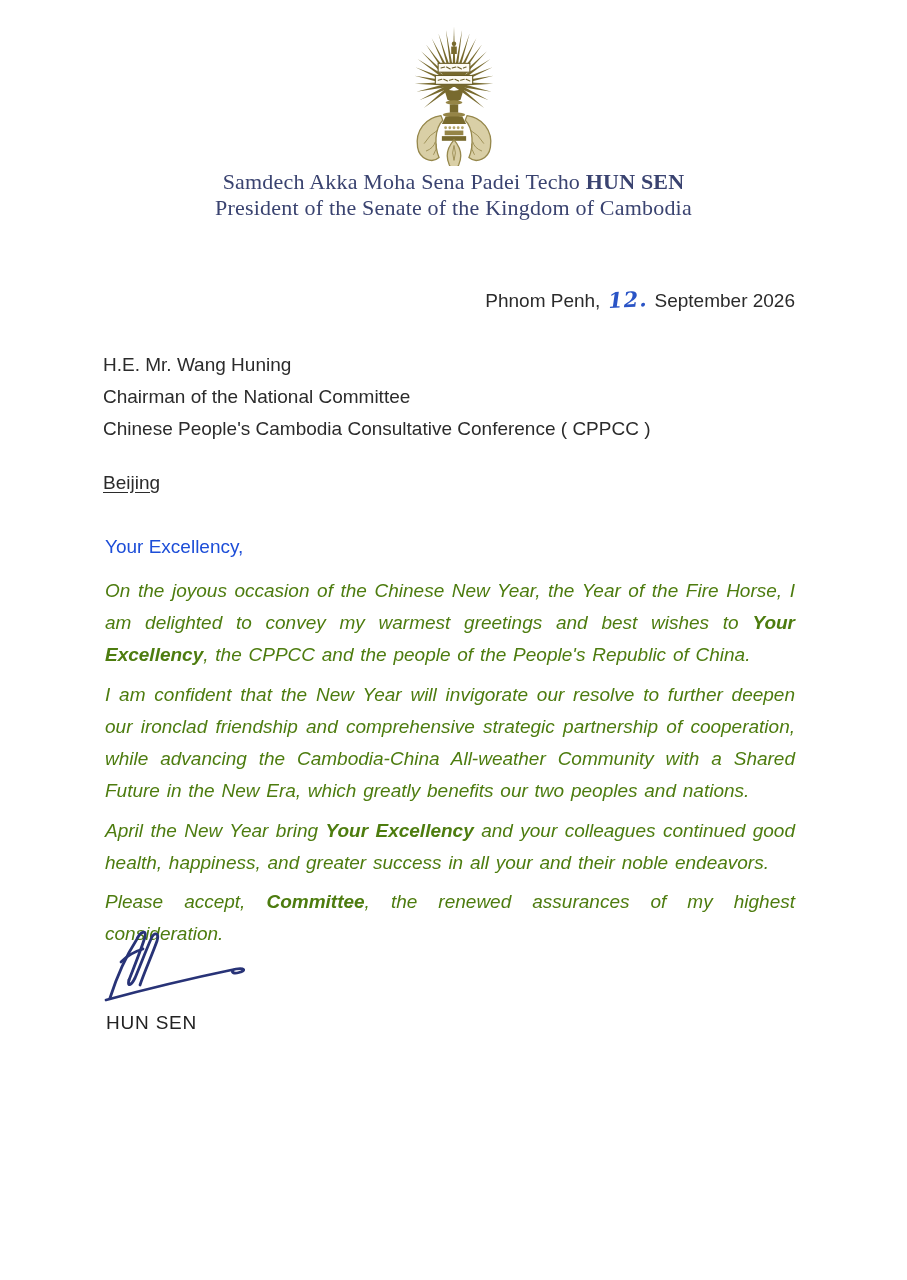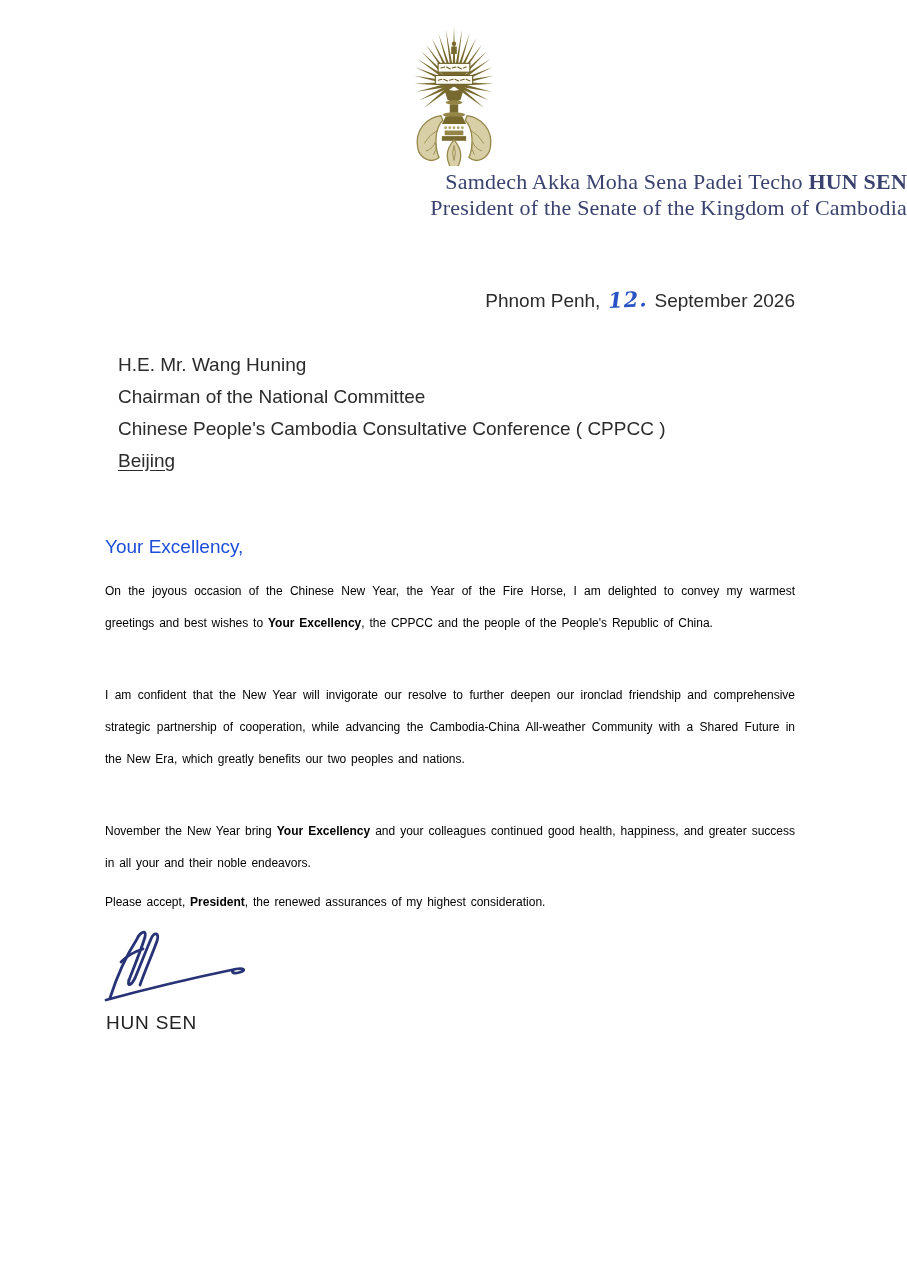--- a/index.html
+++ b/index.html
@@ -12,21 +12,21 @@
     color:#262626;
     overflow:hidden;
   }
   
   .emblem{
     position:absolute; top:26px; left:50%; transform:translateX(-50%);
     width:96px; height:140px;
   }
   .letterhead{
     position:absolute; top:169px; left:0; width:100%;
-    text-align:right;
+    text-align:center;
     font-family:"Liberation Serif", serif;
     color:#3a4370;
     font-size:22px; line-height:26px;
     letter-spacing:0.2px;
   }
   
   .dateline{
     position:absolute; top:287px; right:112px;
     font-size:19px; color:#2b2b2b;
   }
@@ -35,34 +35,35 @@
     font-family:"DejaVu Serif", serif;
     font-style:italic; font-weight:bold;
     font-size:21px;
     display:inline-block; transform:rotate(-3deg);
     letter-spacing:1px;
     padding:0 2px;
   }
   .seg-b{font-weight:bold;}
   
   .recipient{
-    position:absolute; top:349px; left:118px;
+    position:absolute; top:349px; left:103px;
     font-size:19px; line-height:32px; color:#2b2b2b;
   }
-  .recipient .u{text-decoration:underline; text-underline-offset:3px;}
+  .recipient .u{text-decoration:underline; text-underline-offset:3px;margin-top:22px;}
   
   .salutation{
     position:absolute; top:536px; left:105px;
     font-size:19px; color:#1d4ed8;
   }
   .para{
     position:absolute; left:105px; width:690px;
-    font-size:12px; line-height:32px;
-    text-align:justify; color:#000000;
+    font-size:19px; line-height:32px;
+    text-align:justify; color:#4d7c0f;
     word-spacing:1.5px;
+    font-style:italic;
   }
   .p1{top:575px;}
   .p2{top:679px;}
   .p3{top:815px;}
   .p4{top:886px;}
   
   .sig{position:absolute; left:98px; top:926px; width:168px; height:82px;}
   .signame{
     position:absolute; left:106px; top:1012px;
     font-size:19px; letter-spacing:0.8px; color:#222;
@@ -157,22 +158,22 @@
     <div>H.E. Mr. Wang Huning</div>
     <div>Chairman of the National Committee</div>
     <div>Chinese People's Cambodia Consultative Conference ( CPPCC )</div>
     <div class="u">Beijing</div>
   </div>
 
   <div class="salutation">Your Excellency,</div>
 
   <div class="para p1"><span>On the joyous occasion of the Chinese New Year, the Year of the Fire Horse, I am delighted to convey my warmest greetings and best wishes to </span><span class="seg-b">Your Excellency</span><span>, the CPPCC and the people of the People's Republic of China.</span></div>
   <div class="para p2"><span>I am confident that the New Year will invigorate our resolve to further deepen our ironclad friendship and comprehensive strategic partnership of cooperation, while advancing the Cambodia-China All-weather Community with a Shared Future in the New Era, which greatly benefits our two peoples and nations.</span></div>
-  <div class="para p3"><span>November the New Year bring </span><span class="seg-b">Your Excellency</span><span> and your colleagues continued good health, happiness, and greater success in all your and their noble endeavors.</span></div>
-  <div class="para p4"><span>Please accept, </span><span class="seg-b">President</span><span>, the renewed assurances of my highest consideration.</span></div>
+  <div class="para p3"><span>April the New Year bring </span><span class="seg-b">Your Excellency</span><span> and your colleagues continued good health, happiness, and greater success in all your and their noble endeavors.</span></div>
+  <div class="para p4"><span>Please accept, </span><span class="seg-b">Committee</span><span>, the renewed assurances of my highest consideration.</span></div>
 
   <div class="sig">
     <svg viewBox="0 0 168 82" width="168" height="82" aria-hidden="true">
       <g fill="none" stroke="#283377" stroke-width="2.8" stroke-linecap="round" stroke-linejoin="round">
         <path d="M12,72 C19,50 30,27 39,13 C42,6 49,3 47,11 C43,24 36,41 31,54"></path>
         <path d="M31,54 C29,61 33,60 37,52 C42,40 49,22 53,13 C56,6 62,6 59,15 C54,29 46,47 42,59"></path>
         <path d="M23,36 C30,29 38,25 45,23"></path>
         <path d="M8,74 C30,68 85,54 138,43 C146,41.5 149,44.5 141,46.5 C136,47.8 132,46.5 136,43.5"></path>
       </g>
     </svg>

